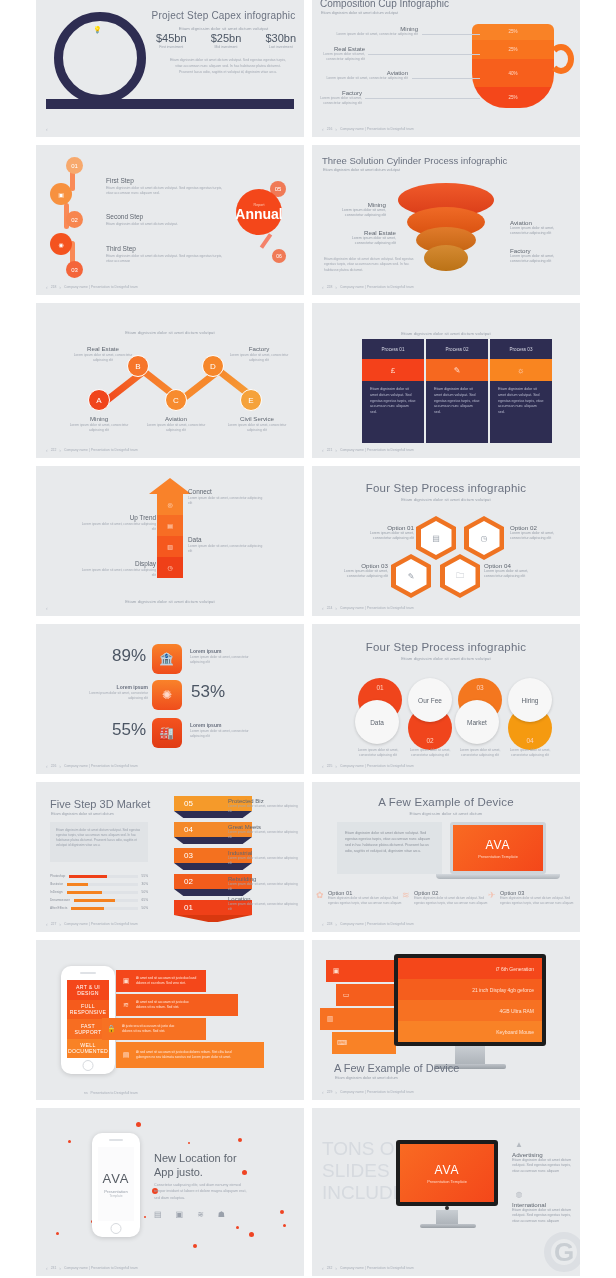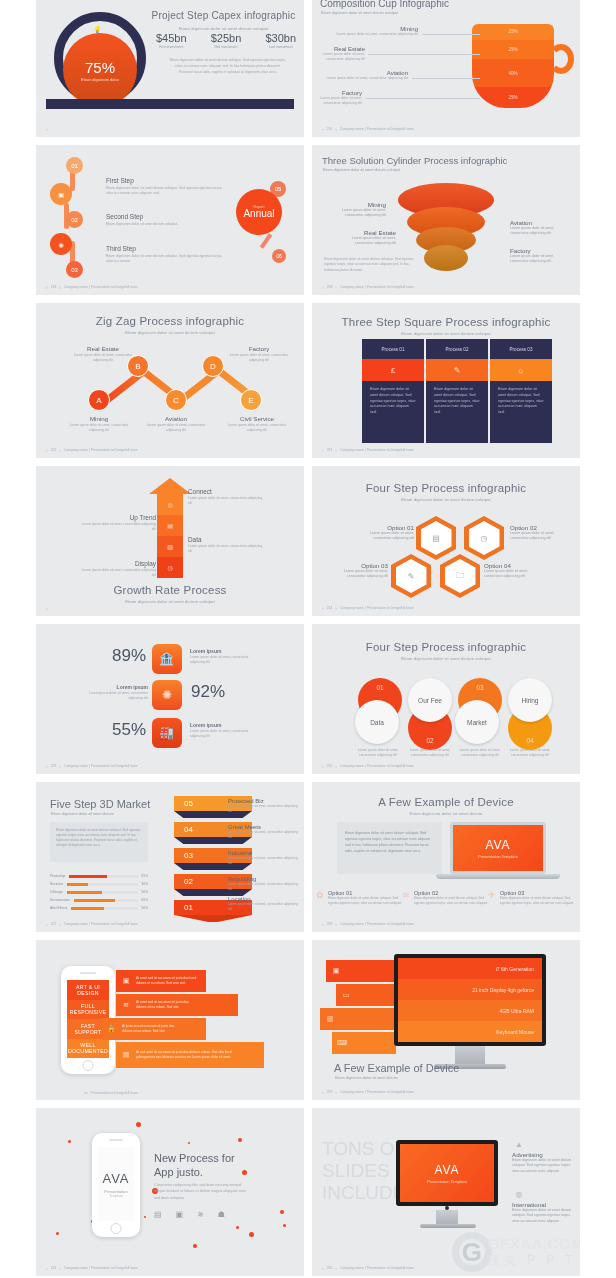--- a/index.html
+++ b/index.html
@@ -76,21 +76,21 @@
   
   .bead { position:absolute; border-radius:50%; display:flex; align-items:center; justify-content:center;
           color:#fff; font-size:6px; }
   .connector { position:absolute; background:#f98a57; }
   .s3-txt { position:absolute; }
   .s3-txt h4 { font-size:6.5px; color:#5f6670; font-weight:400; }
   .s3-txt p { font-size:3.5px; color:#a2a8b2; line-height:1.55; margin-top:2px; }
   .annual { position:absolute; right:22px; top:44px; width:46px; height:46px; border-radius:50%;
             background:#f4471a; display:flex; flex-direction:column; align-items:center; justify-content:center; }
   .annual .r1 { font-size:3.6px; color:#ffcdb8; }
-  .annual .r2 { font-size:10px; color:#fff; margin-top:-1px; }
+  .annual .r2 { font-size:14px; color:#fff; margin-top:-1px;font-weight:bold; }
 
   
   .cyl { position:absolute; left:50%; transform:translateX(-50%); border-radius:50%; }
 
   
   .zz-node { position:absolute; width:22px; height:22px; border-radius:50%;
              border:1.5px solid #fff; display:flex; align-items:center; justify-content:center;
              color:#fff; font-size:8px; }
   .zz-link { position:absolute; height:7px; background:#f9822a; transform-origin:0 50%; }
   .zz-cap { position:absolute; width:70px; text-align:center; }
@@ -191,24 +191,20 @@
 <body>
 
 <div class="page">
 <div class="grid">
 
   <div class="slide h137">
     <div class="title t-main" style="position:absolute;left:110px;top:10px;width:155px;font-size:10px;">Project Step Capex infographic</div>
     <div class="t-sub" style="position:absolute;left:110px;top:24px;width:155px;">Etiam dignissim dolor sit amet dictum volutpat</div>
     <div class="s1-ring"></div>
     <div class="s1-bulb">💡</div>
-    <div class="s1-fill">
-      <div class="pct">75%</div>
-      <div class="cap">Etiam dignissim dolor</div>
-    </div>
     <div class="s1-bar"></div>
     <div class="s1-nums">
       <div class="c">
             <div class="v">$45bn</div>
             <div class="k">First investment</div>
           </div>
       <div class="c">
             <div class="v">$25bn</div>
             <div class="k">Mid investment</div>
           </div>
@@ -336,21 +332,20 @@
 
     <div class="footer">
       <span class="chev">‹</span>
       <span class="pg">228</span>
       <span class="chev">›</span>
       <span class="ftxt">Company name | Presentation to Designfull team</span>
     </div>
   </div>
 
   <div class="slide h155">
-    <div class="title t-main" style="position:absolute;left:0;right:0;top:12px;">Zig Zag Process infographic</div>
     <div class="t-sub" style="position:absolute;left:0;right:0;top:25px;">Etiam dignissim dolor sit amet dictum volutpat</div>
 
     <div class="zz-link" style="left:68px;top:96px;width:54px;transform:rotate(-38deg);background:linear-gradient(90deg,#f0451c,#f6752a);"></div>
     <div class="zz-link" style="left:104px;top:62px;width:54px;transform:rotate(38deg);background:linear-gradient(90deg,#f6752a,#f78b2e);"></div>
     <div class="zz-link" style="left:142px;top:96px;width:54px;transform:rotate(-38deg);background:linear-gradient(90deg,#f78b2e,#f6872b);"></div>
     <div class="zz-link" style="left:180px;top:62px;width:54px;transform:rotate(38deg);background:linear-gradient(90deg,#f6872b,#f5a23a);"></div>
 
     <div class="zz-node" style="left:52px;top:86px;background:#f0451c;">A</div>
     <div class="zz-node" style="left:91px;top:52px;background:#f6752a;">B</div>
     <div class="zz-node" style="left:129px;top:86px;background:#f78b2e;">C</div>
@@ -380,21 +375,20 @@
 
     <div class="footer">
       <span class="chev">‹</span>
       <span class="pg">222</span>
       <span class="chev">›</span>
       <span class="ftxt">Company name | Presentation to Designfull team</span>
     </div>
   </div>
 
   <div class="slide h155">
-    <div class="title t-main" style="position:absolute;left:0;right:0;top:13px;">Three Step Square Process infographic</div>
     <div class="t-sub" style="position:absolute;left:0;right:0;top:26px;">Etiam dignissim dolor sit amet dictum volutpat</div>
 
     <div class="sq-col" style="left:50px;top:36px;">
       <div class="sq-head">Process 01</div>
       <div class="sq-icon" style="background:#f4411a;">£</div>
       <div class="sq-body">Etiam dignissim dolor sit amet dictum volutpat. Sed egestas egestas turpis, vitae accumsan nunc aliquam sed.</div>
     </div>
     <div class="sq-col" style="left:114px;top:36px;">
       <div class="sq-head">Process 02</div>
       <div class="sq-icon" style="background:#f6681f;">✎</div>
@@ -433,21 +427,20 @@
     </div>
     <div class="ar-cap" style="left:152px;top:70px;">
       <h5>Data</h5>
       <p>Lorem ipsum dolor sit amet, consectetur adipiscing elit</p>
     </div>
     <div class="ar-cap" style="left:42px;top:94px;text-align:right;">
       <h5>Display</h5>
       <p>Lorem ipsum dolor sit amet, consectetur adipiscing elit</p>
     </div>
 
-    <div class="title t-main" style="position:absolute;left:0;right:0;bottom:20px;">Growth Rate Process</div>
     <div class="t-sub" style="position:absolute;left:0;right:0;bottom:12px;">Etiam dignissim dolor sit amet dictum volutpat</div>
     <div class="footer">
       <span class="chev">‹</span>
     </div>
   </div>
 
   <div class="slide h150">
     <div class="title t-main" style="position:absolute;left:0;right:0;top:16px;">Four Step Process infographic</div>
     <div class="t-sub" style="position:absolute;left:0;right:0;top:29px;">Etiam dignissim dolor sit amet dictum volutpat</div>
 
@@ -495,21 +488,21 @@
     <div class="p-cap" style="position:absolute;left:154px;top:24px;width:72px;">
       <h5>Lorem ipsum</h5>
       <p>Lorem ipsum dolor sit amet, consectetur adipiscing elit</p>
     </div>
 
     <div class="p-cap" style="position:absolute;left:44px;top:60px;width:68px;text-align:right;">
       <h5>Lorem ipsum</h5>
       <p>Lorem ipsum dolor sit amet, consectetur adipiscing elit</p>
     </div>
     <div class="p-tile" style="left:116px;top:56px;">✺</div>
-    <div class="num-big" style="position:absolute;left:155px;top:58px;">92%</div>
+    <div class="num-big" style="position:absolute;left:155px;top:58px;">53%</div>
 
     <div class="num-big" style="position:absolute;left:76px;top:96px;">55%</div>
     <div class="p-tile" style="left:116px;top:94px;background:linear-gradient(180deg,#f4531f,#e03b14);">🏭</div>
     <div class="p-cap" style="position:absolute;left:154px;top:98px;width:72px;">
       <h5>Lorem ipsum</h5>
       <p>Lorem ipsum dolor sit amet, consectetur adipiscing elit</p>
     </div>
 
     <div class="footer">
       <span class="chev">‹</span>
@@ -768,21 +761,21 @@
     <div class="phone" style="left:56px;top:25px;width:48px;height:104px;">
       <div style="position:absolute;left:50%;transform:translateX(-50%);top:6px;width:14px;height:1.5px;background:#dfe2e6;border-radius:1px;"></div>
       <div class="phone-screen" style="background:#fbfbfc;display:flex;flex-direction:column;align-items:center;justify-content:center;">
         <div style="font-size:13px;color:#555b63;letter-spacing:1px;">AVA</div>
         <div style="font-size:4.2px;color:#9aa1ab;margin-top:3px;">Presentation</div>
         <div style="font-size:3.2px;color:#b5bac1;">Template</div>
       </div>
       <div class="ph-home"></div>
     </div>
 
-    <div style="position:absolute;left:118px;top:44px;font-size:11px;color:#5f6670;">New Process for</div>
+    <div style="position:absolute;left:118px;top:44px;font-size:11px;color:#5f6670;">New Location for</div>
     <div style="position:absolute;left:118px;top:58px;font-size:11px;color:#5f6670;">App justo.</div>
     <div style="position:absolute;left:118px;top:74px;width:98px;font-size:3.7px;color:#a2a8b2;line-height:1.7;">Consetetur sadipscing elitr, sed diam nonumy eirmod tempor invidunt ut labore et dolore magna aliquyam erat, sed diam voluptua.</div>
     <div style="position:absolute;left:118px;top:102px;display:flex;gap:14px;font-size:8px;color:#9aa1ab;">
       <span>▤</span>
       <span>▣</span>
       <span>≋</span>
       <span>☗</span>
     </div>
 
     <div class="footer">
@@ -816,24 +809,20 @@
       <div class="lbl-sm">Etiam dignissim dolor sit amet dictum volutpat. Sed egestas egestas turpis, vitae accumsan nunc aliquam</div>
     </div>
     <div style="position:absolute;left:200px;top:82px;width:62px;">
       <div style="font-size:8px;color:#b5bac1;text-align:center;width:14px;">◍</div>
       <div class="lbl" style="margin-top:2px;">International</div>
       <div class="lbl-sm">Etiam dignissim dolor sit amet dictum volutpat. Sed egestas egestas turpis, vitae accumsan nunc aliquam</div>
     </div>
 
     <div class="wm">
       <div class="gcircle">G</div>
-      <div class="wtxt">
-        <div class="w1">GFXAA.COM</div>
-        <div class="w2">顶尖 P P T</div>
-      </div>
     </div>
 
     <div class="footer">
       <span class="chev">‹</span>
       <span class="pg">232</span>
       <span class="chev">›</span>
       <span class="ftxt">Company name | Presentation to Designfull team</span>
     </div>
   </div>
 

